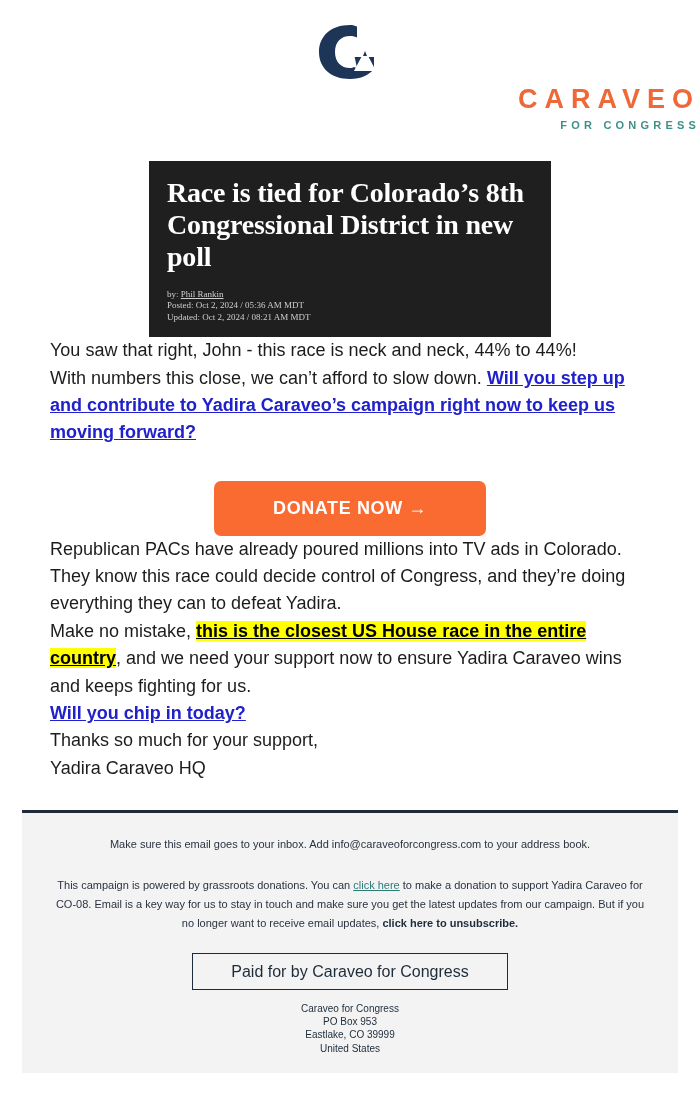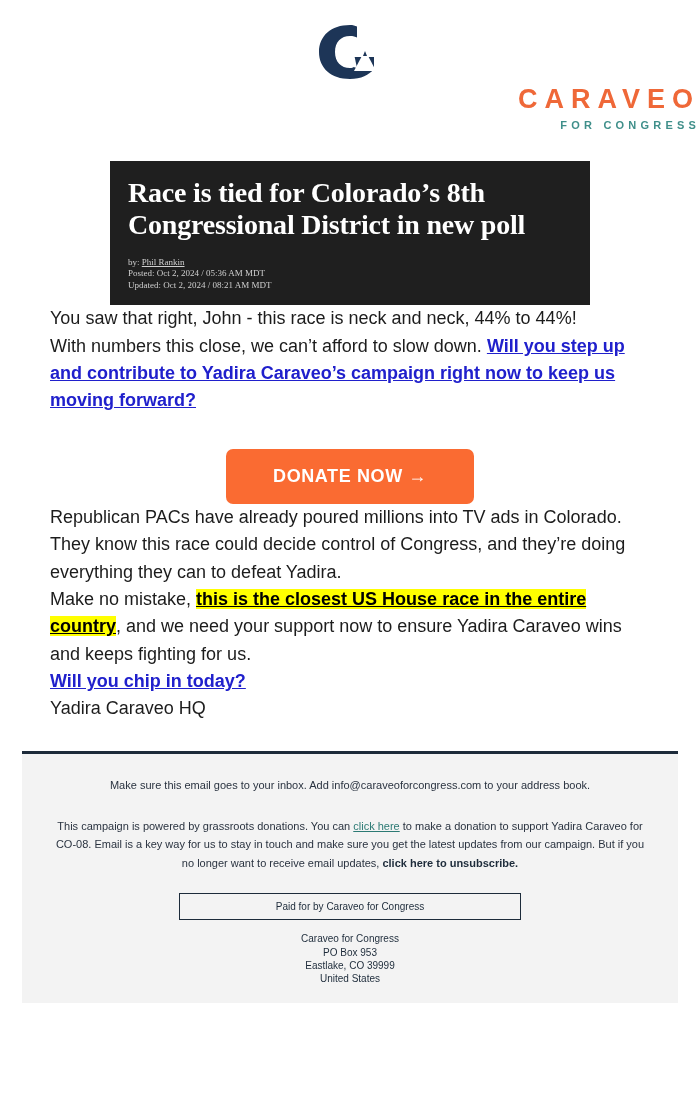--- a/index.html
+++ b/index.html
@@ -42,21 +42,21 @@
     font-size: 11px;
     font-weight: bold;
     letter-spacing: 4.2px;
     color: #3f8f8a;
     line-height: 1;
   }
 
   
   .headline-card {
     margin: 30px auto 0 auto;
-    width: 480px;
+    width: 402px;
     background: #1f1f1f;
     padding: 16px 10px 14px 18px;
     box-sizing: border-box;
   }
   .headline-title {
     color: #ffffff;
     font-family: "Liberation Serif", serif;
     font-weight: bold;
     font-size: 28px;
     line-height: 1.14;
@@ -101,21 +101,21 @@
     text-decoration: underline;
   }
 
   
   .cta-row {
     text-align: center;
     margin-top: 34px;
   }
   .cta-button {
     display: inline-block;
-    width: 248px;
+    width: 272px;
     padding: 17px 0;
     background: #fa6b32;
     color: #ffffff;
     font-size: 18px;
     font-weight: bold;
     letter-spacing: 0.6px;
     border-radius: 7px;
     border: none;
     text-decoration: none;
     text-align: center;
@@ -142,24 +142,24 @@
   .footer-note { margin: 0; }
   .footer-para { margin: 22px 0 0 0; }
   a.teal-link {
     color: #2c7a74;
     text-decoration: underline;
   }
   .bold-dark { font-weight: bold; color: #1d2b3a; }
 
   .paid-box {
     margin: 20px auto 0 auto;
-    width: 342px;
+    width: 316px;
     border: 1px solid #1d2b3a;
     padding: 4px 0;
-    font-size: 10px;
+    font-size: 16px;
     color: #1d2b3a;
     background: #f3f3f3;
     box-sizing: border-box;
   }
   .address {
     margin-top: 12px;
     font-size: 10px;
     line-height: 1.32;
     color: #1d2b3a;
   }
@@ -205,20 +205,21 @@
   <p class="body-text p-gap">Republican PACs have already poured millions into TV ads in Colorado. They know this race could decide control of Congress, and they’re doing everything they can to defeat Yadira.</p>
 
   <p class="body-text p-gap">
     <span>Make no mistake, </span><span class="hl">this is the closest US House race in the entire country</span><span>, and we need your support now to ensure Yadira Caraveo wins and keeps fighting for us.</span>
   </p>
 
   <p class="body-text p-gap">
     <a class="blue-link" href="#">Will you chip in today?</a>
   </p>
 
+  <p class="body-text p-gap">Thanks so much for your support,</p>
 
   <p class="body-text p-gap">Yadira Caraveo HQ</p>
 </div>
 
 <div class="footer-divider"></div>
 
 <div class="footer">
   <p class="footer-note">Make sure this email goes to your inbox. Add info@caraveoforcongress.com to your address book.</p>
 
   <p class="footer-para">

